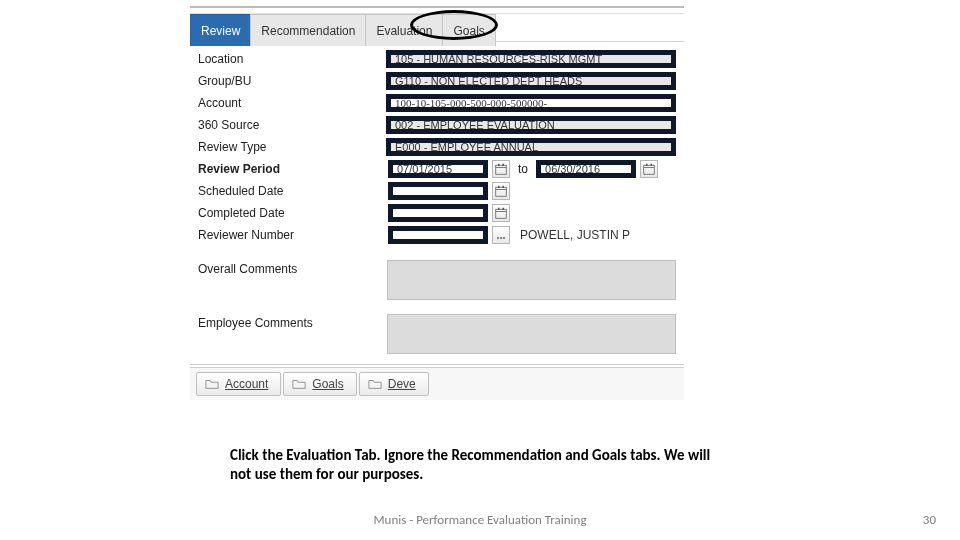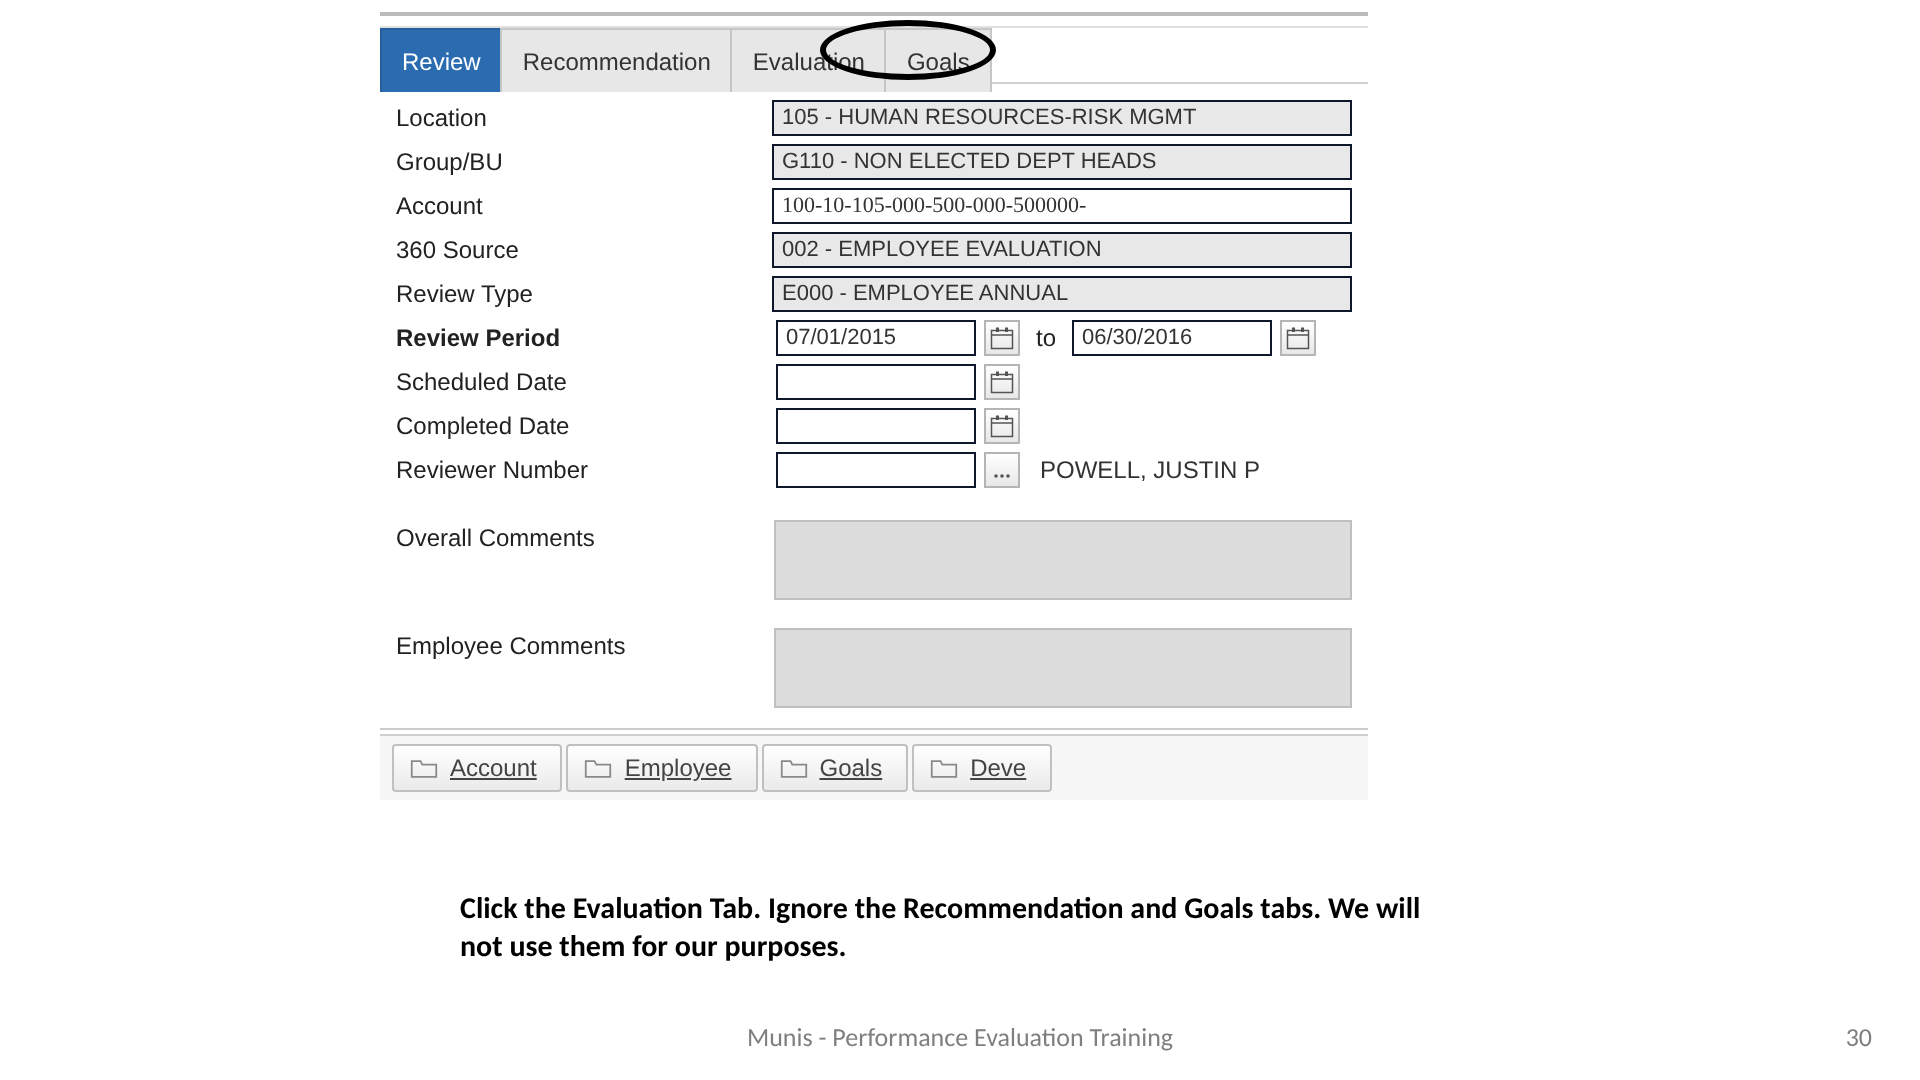--- a/index.html
+++ b/index.html
@@ -40,21 +40,21 @@
     pointer-events: none;
   }
   
   .form { padding: 6px 8px 2px 8px; }
   .row { display: flex; align-items: center; height: 22px; }
   .label { width: 190px; font-size: 12px; color: #222; }
   .label.bold { font-weight: bold; }
   .controls { display: flex; align-items: center; gap: 4px; }
   .input {
     height: 18px;
-    border: 1px solid #0f172a;
+    border: 5px solid #0f172a;
     background: #e8e8e8;
     font-size: 11px;
     padding: 0 4px;
     color: #333;
     display: flex; align-items: center;
   }
   .input.white { background: #fff; }
   .w300 { width: 290px; }
   .w100 { width: 100px; }
   .static { font-size: 12px; color: #333; padding-left: 6px; }
@@ -272,28 +272,20 @@
             </svg>
           </span>
         <span>Account</span>
       </div>
       <div class="subtab">
         <span class="si">
             <svg viewBox="0 0 16 16">
               <path d="M1 4h5l1 2h8v7H1z" fill="none" stroke="#888"></path>
             </svg>
           </span>
-        <span>Employee</span>
-      </div>
-      <div class="subtab">
-        <span class="si">
-            <svg viewBox="0 0 16 16">
-              <path d="M1 4h5l1 2h8v7H1z" fill="none" stroke="#888"></path>
-            </svg>
-          </span>
         <span>Goals</span>
       </div>
       <div class="subtab">
         <span class="si">
             <svg viewBox="0 0 16 16">
               <path d="M1 4h5l1 2h8v7H1z" fill="none" stroke="#888"></path>
             </svg>
           </span>
         <span>Deve</span>
       </div>

